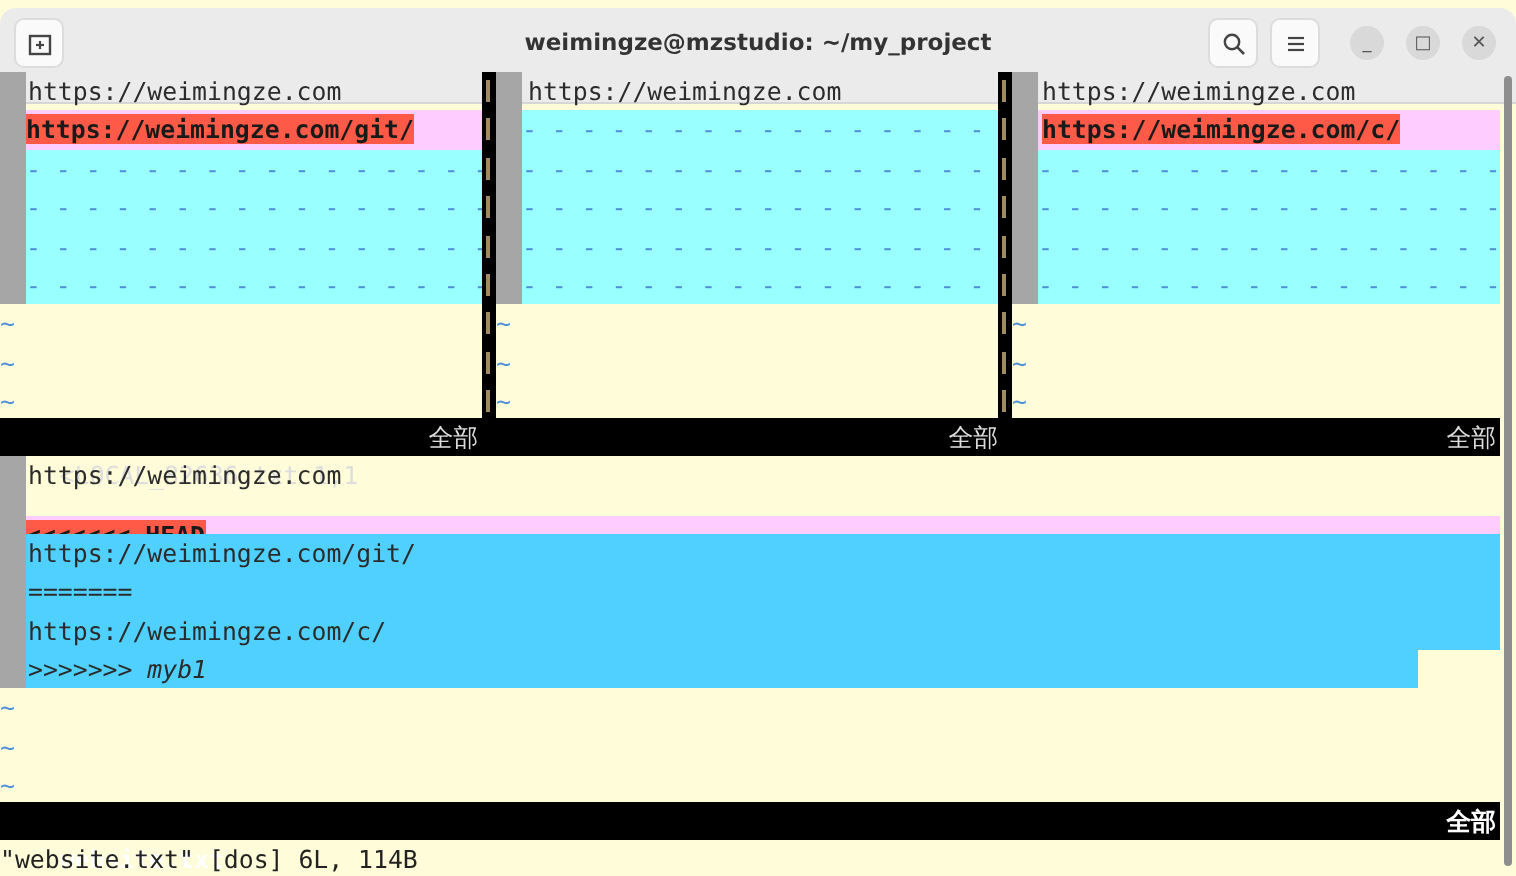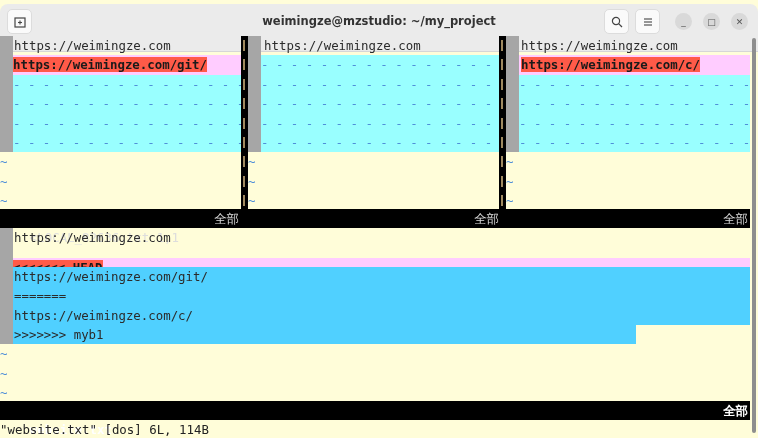--- a/index.html
+++ b/index.html
@@ -145,21 +145,21 @@
     <span class="r">全部</span>
   </div>
 
   <div>
     <div class="sign" style="left:0;top:192px;height:116.4px;"></div>
     <div class="row" style="left:13px;top:192px;width:737px;padding-left:1px;">https://weimingze.com</div>
     <div class="row pink" style="left:13px;top:222px;width:737px;"><span class="red">&lt;&lt;&lt;&lt;&lt;&lt;&lt; HEAD</span></div>
     <div class="row cyan2" style="left:13px;top:230.8px;width:737px;padding-left:1px;">https://weimingze.com/git/</div>
     <div class="row cyan2" style="left:13px;top:250.2px;width:737px;padding-left:1px;">=======</div>
     <div class="row cyan2" style="left:13px;top:269.6px;width:737px;padding-left:1px;">https://weimingze.com/c/</div>
-    <div class="row cyan2" style="left:13px;top:289px;width:623px;padding-left:1px;">&gt;&gt;&gt;&gt;&gt;&gt;&gt; myb1</div>
+    <div class="row cyan2" style="left:13px;top:289px;width:696px;padding-left:1px;font-style:italic;">&gt;&gt;&gt;&gt;&gt;&gt;&gt; myb1</div>
     <div class="row tilde" style="left:0;top:308.4px;">~</div>
     <div class="row tilde" style="left:0;top:327.8px;">~</div>
     <div class="row tilde" style="left:0;top:347.2px;">~</div>
   </div>
 
   <div class="status cur" style="left:0;top:365px;width:750px;">
     <span>website.txt</span>
     
     <span class="r">全部</span>
   </div>

